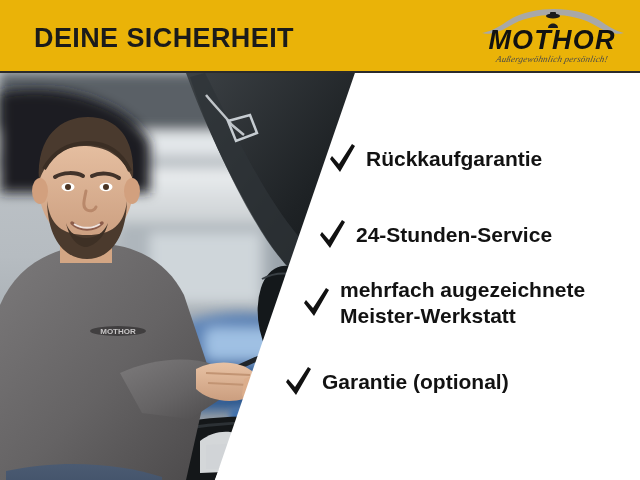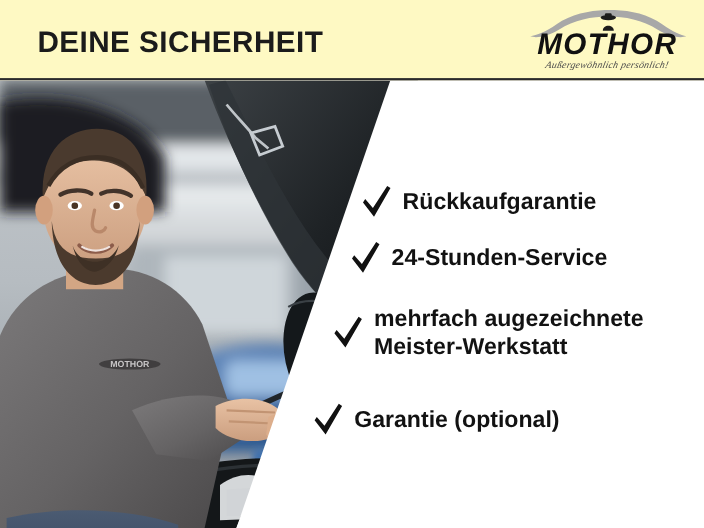--- a/index.html
+++ b/index.html
@@ -17,21 +17,21 @@
     overflow: hidden;
     background: #ffffff;
   }
 
   
   #header {
     position: absolute;
     left: 0; top: 0;
     width: 640px;
     height: 73px;
-    background: #fef9c3;
+    background: #eab308;
     box-sizing: border-box;
   }
   #header-rule {
     position: absolute;
     left: 0; top: 71px;
     width: 640px;
     height: 2px;
     background: #2b2b2b;
   }
   #page-title {
@@ -131,21 +131,21 @@
     margin-right: 10px;
   }
   .feature-label {
     font-size: 21px;
     font-weight: bold;
     color: #121212;
     line-height: 26px;
     white-space: pre-line;
     font-family: "Liberation Sans", sans-serif;
   }
-  #feature-0 { left: 48px; top:  94px; text-align: center; }
+  #feature-0 { left: 48px; top:  69px; text-align: center; }
   #feature-1 { left: 38px; top: 145px; text-align: right; }
   #feature-2 { left: 22px; top: 204px; }
   #feature-3 { left:  4px; top: 292px; }
 </style>
 </head>
 <body>
 
 <div id="page">
 
   <div id="photo">

